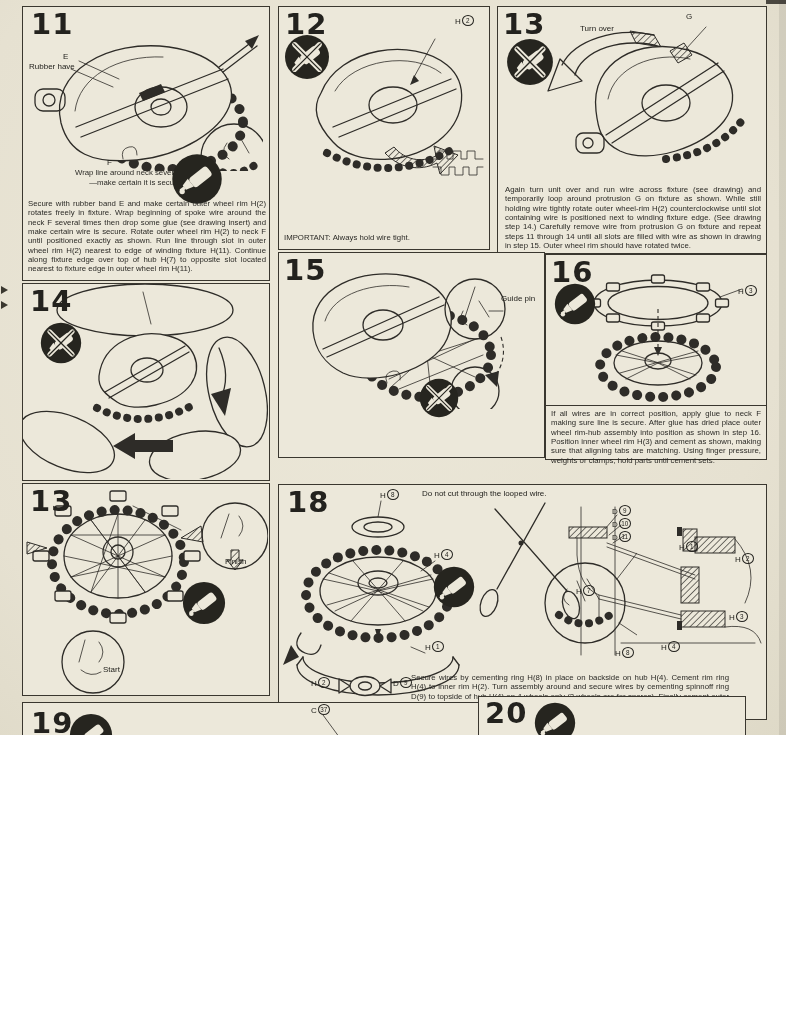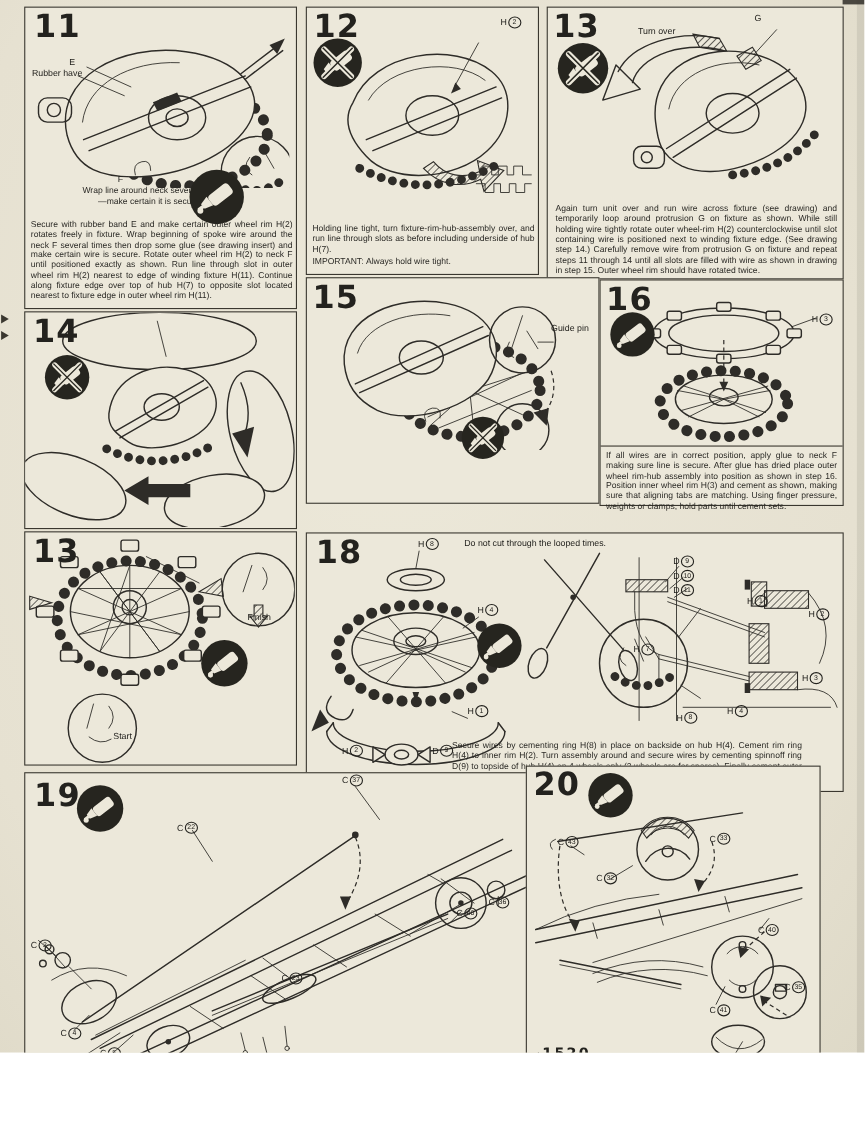--- a/index.html
+++ b/index.html
@@ -1,17 +1,17 @@
 <!DOCTYPE html>
 <html><head>
 <meta charset="utf-8">
 <style>
   html,body{margin:0;padding:0;}
   #page{
-    position:relative; width:786px; height:957px; overflow:hidden;
+    position:relative; width:786px; height:735px; overflow:hidden;
     background:#e6e1d1;
     background:radial-gradient(ellipse at 45% 40%, #ece8d9 0%, #e6e1d1 70%, #ded9c7 100%);
     font-family:"Liberation Sans", sans-serif; color:#2a2925;
   }
   .panel{position:absolute; background:#ece8da; border:1.6px solid #3a372f; box-sizing:border-box;}
   .num{position:absolute; font-family:"DejaVu Sans", sans-serif; font-weight:800; font-size:29px;
        line-height:1; color:#23221e; letter-spacing:1px;}
   .body{position:absolute; font-size:7.8px; line-height:1.2; text-align:justify; color:#2b2a26;}
   .lbl{position:absolute; font-size:8px; line-height:1.1; color:#23221e; white-space:nowrap;}
   .cap{position:absolute; font-size:7.8px; line-height:1.25; text-align:center; color:#2b2a26;}
@@ -116,21 +116,20 @@
       <path class="dots-s" d="M34,118 Q96,150 160,114"></path>
       <line class="thin" x1="142" y1="4" x2="120" y2="44"></line>
       <polygon class="ink" points="117,50 121,40 126,46"></polygon>
       <path class="hatchfill" d="M92,118 C106,133 126,137 144,128 L147,139 L165,120 L141,111 L143,121 C128,128 112,125 101,112 Z"></path>
     </svg>
     <svg style="position:absolute;left:152px;top:140px;" width="54" height="32" viewBox="0 0 54 32">
       <path class="thin" d="M2,12 h6 v-8 h8 v8 h6 v-8 h8 v8 h6 v-8 h8 v8 h8"></path>
       <path class="thin" d="M2,20 h8 v8 h8 v-8 h6 v8 h8 v-8 h6 v8 h8 v-8 h6"></path>
     </svg>
     <span class="lbl" style="left:176px;top:8px;"><span>H</span><span class="circ">2</span></span>
-    <div class="body" style="left:5px;top:196px;width:202px;">Holding line tight, turn fixture-rim-hub-assembly over, and run line through slots as before including underside of hub H(7).</div>
     <div class="body" style="left:5px;top:226px;width:202px;text-align:left;">
       <span>IMPORTANT:</span>&nbsp;<span>Always hold wire tight.</span>
     </div>
   </div>
 
   <div class="panel" style="left:497px;top:6px;width:270px;height:248px;">
     <div class="num" style="left:5px;top:3px;">13</div>
     <svg class="icon" style="left:7px;top:30px;" width="50" height="50">
         <use href="#noglue-sym"></use>
       </svg>
@@ -288,21 +287,21 @@
     <div class="num" style="left:7px;top:3px;">13</div>
     <span class="lbl" style="left:202px;top:74px;">Finish</span>
     <span class="lbl" style="left:80px;top:182px;">Start</span>
     <svg class="icon" style="left:158px;top:96px;" width="46" height="46">
         <use href="#glue-sym"></use>
       </svg>
   </div>
 
   <div class="panel" style="left:278px;top:460px;width:489px;height:236px;margin-top:24px;">
     <div class="num" style="left:8px;top:3px;">18</div>
-    <span class="lbl" style="left:143px;top:5px;">Do not cut through the looped times.</span>
+    <span class="lbl" style="left:143px;top:5px;">Do not cut through the looped wire.</span>
 
     <svg style="position:absolute;left:4px;top:14px;" width="188" height="200" viewBox="0 0 188 200">
       <ellipse class="ln" cx="95" cy="28" rx="26" ry="10"></ellipse>
       <ellipse class="ln" cx="95" cy="28" rx="14" ry="5"></ellipse>
       <line class="thin" x1="95" y1="18" x2="98" y2="2"></line>
       <ellipse class="dots" cx="95" cy="95" rx="72" ry="44"></ellipse>
       <ellipse class="ln" cx="95" cy="92" rx="58" ry="34"></ellipse>
       <g class="thin">
         <line x1="95" y1="92" x2="150" y2="80"></line>
           <line x1="95" y1="92" x2="140" y2="112"></line>

